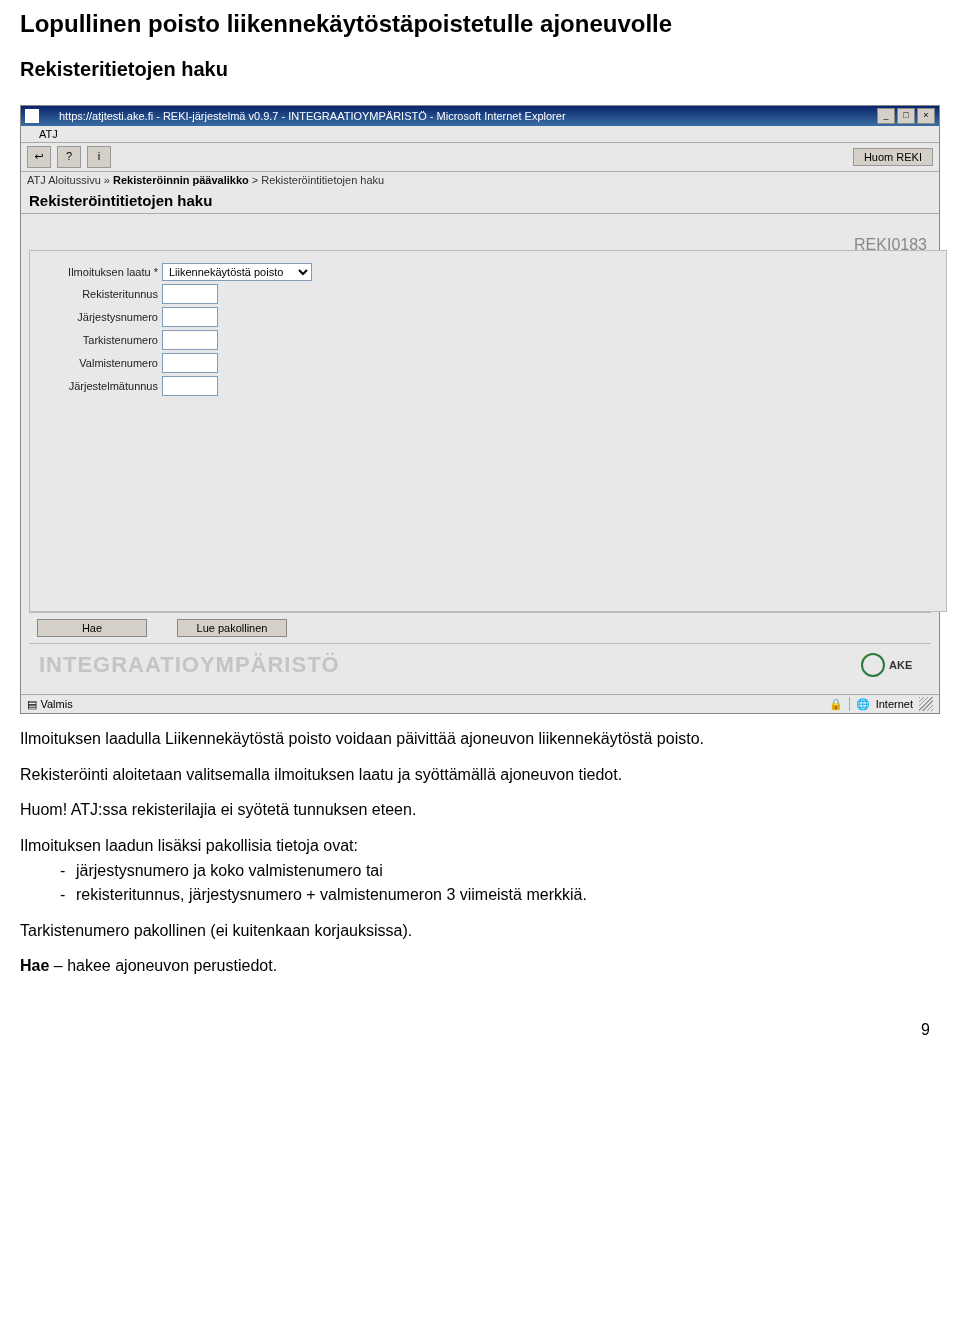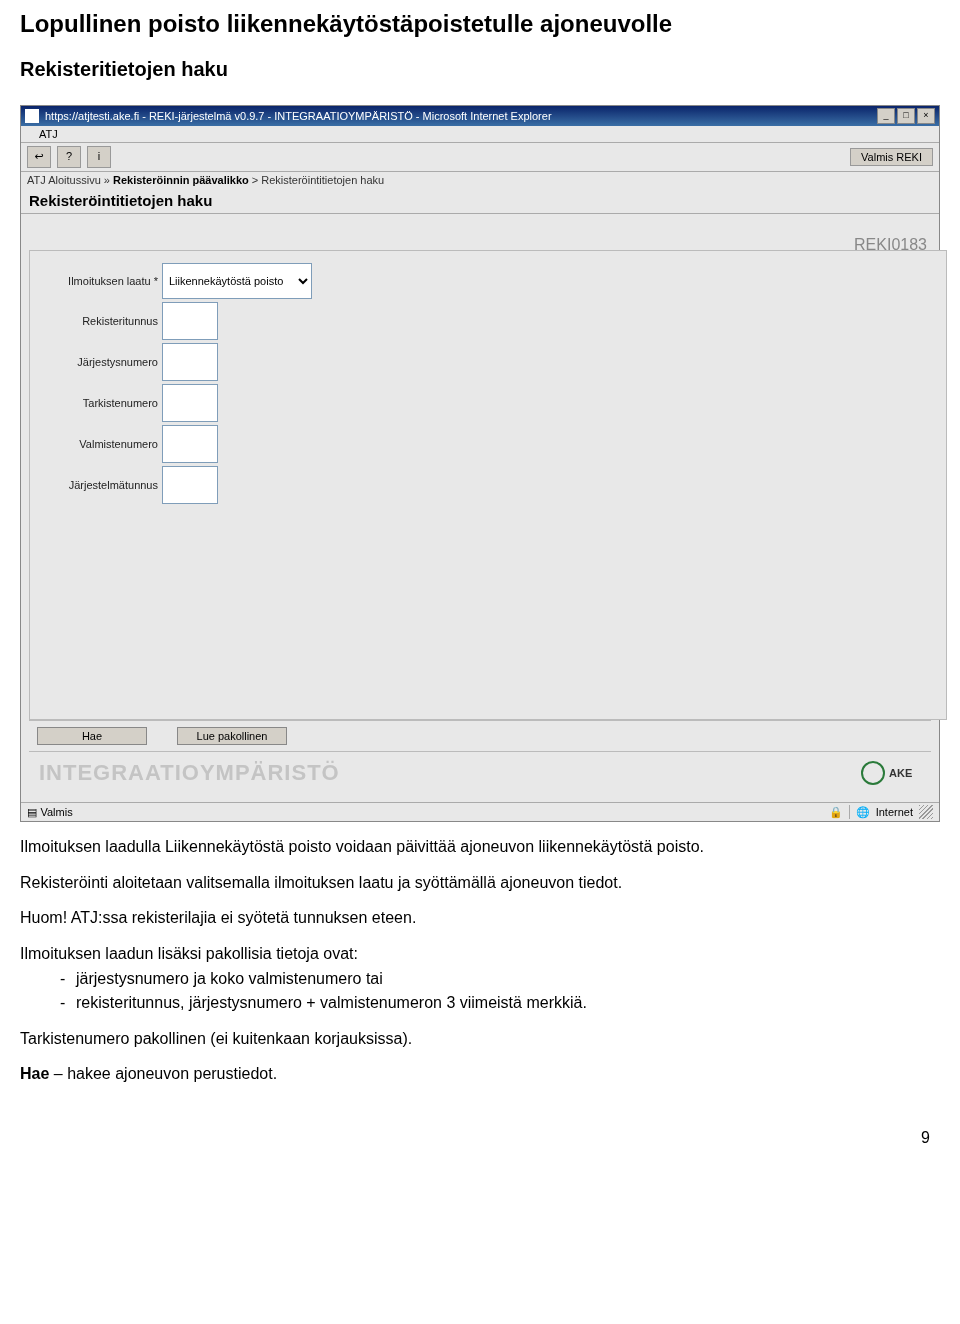--- a/index.html
+++ b/index.html
@@ -29,21 +29,21 @@
     color: #fff;
     font-size: 11px;
     padding: 2px 4px;
     display: flex;
     align-items: center;
     justify-content: space-between;
   }
   .titlebar .left {
     display: flex;
     align-items: center;
-    gap: 6px;
+    gap: 20px;
     justify-content: center;
   }
   .titlebar .ie-icon {
     width: 14px;
     height: 14px;
     background: #fff;
     display: inline-block;
   }
   .win-controls {
     display: flex;
@@ -141,21 +141,21 @@
     width: 120px;
     text-align: right;
     font-size: 11px;
     padding-right: 4px;
     color: #222;
   }
   .form-row select, .form-row input[type="text"] {
     font-size: 11px;
     border: 1px solid #7f9db9;
     background: #fff;
-    height: 36px;
+    height: 18px;
     padding: 0 2px;
   }
   .form-row select {
     width: 150px;
   }
   .form-row input[type="text"] {
     width: 50px;
   }
   .button-row {
     border-top: 1px solid #bbb;
@@ -282,21 +282,21 @@
   <div class="menubar">
     <span>ATJ</span>
   </div>
 
   <div class="toolbar-row">
     <div class="nav-icons">
       <span class="nav-btn">↩</span>
       <span class="nav-btn">?</span>
       <span class="nav-btn">i</span>
     </div>
-    <button class="sulje-btn">Valmis REKI</button>
+    <button class="sulje-btn">Huom REKI</button>
   </div>
 
   <div class="breadcrumb">
     <span class="bc-link">ATJ Aloitussivu »</span>
     <span class="bc-current">Rekisteröinnin päävalikko</span>
     <span class="bc-link">&gt; Rekisteröintitietojen haku</span>
   </div>
 
   <div class="page-header">Rekisteröintitietojen haku</div>
 

